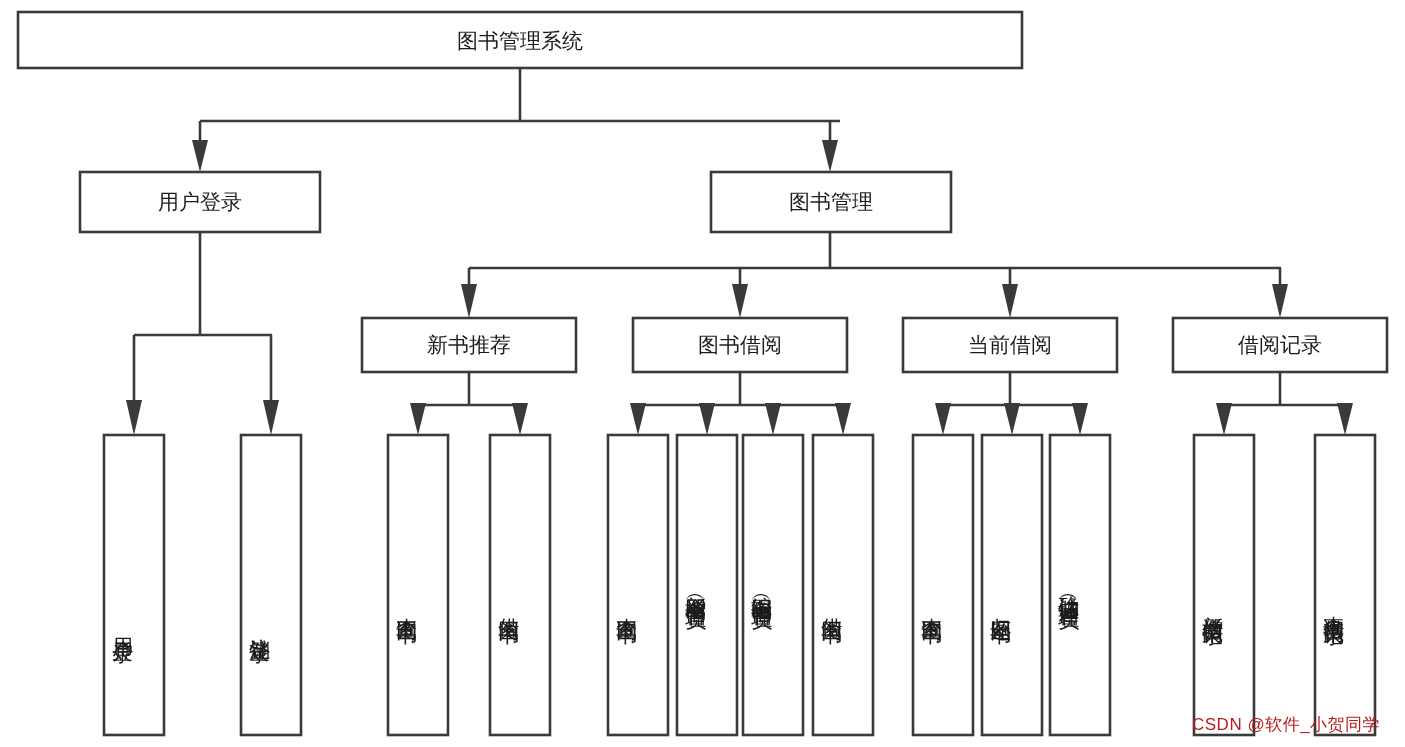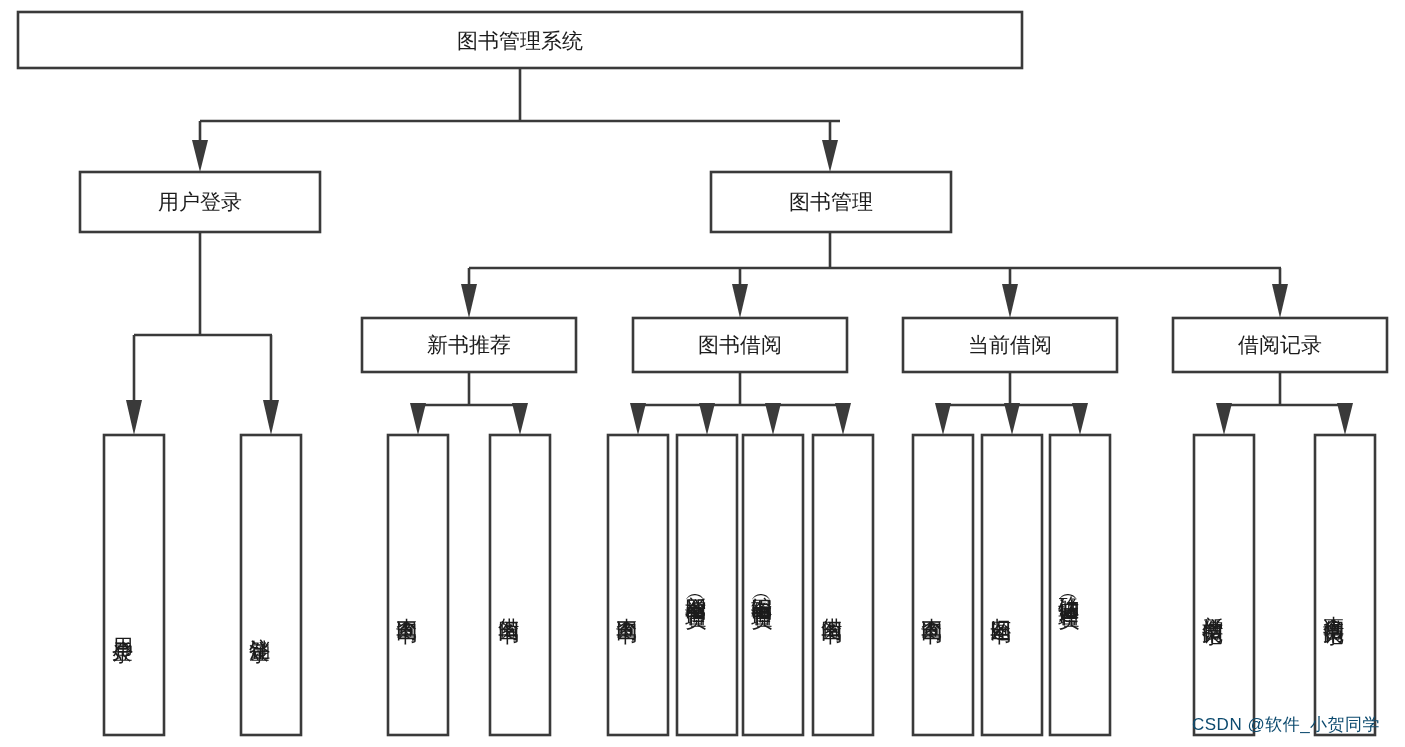--- a/index.html
+++ b/index.html
@@ -59,21 +59,21 @@
     white-space: nowrap;
     pointer-events: none;
     text-align: center;
   }
   #watermark {
     position: absolute;
     left: 1192px;
     top: 713px;
     font-family: "Liberation Sans", "DejaVu Sans", sans-serif;
     font-size: 17px;
-    color: #0c4a6e;
+    color: #b91c1c;
     white-space: nowrap;
     letter-spacing: 0.5px;
   }
 </style>
 </head>
 <body>
 
 <div id="diagram-root">
 
   <svg id="tree-svg" viewBox="0 0 1405 747">

